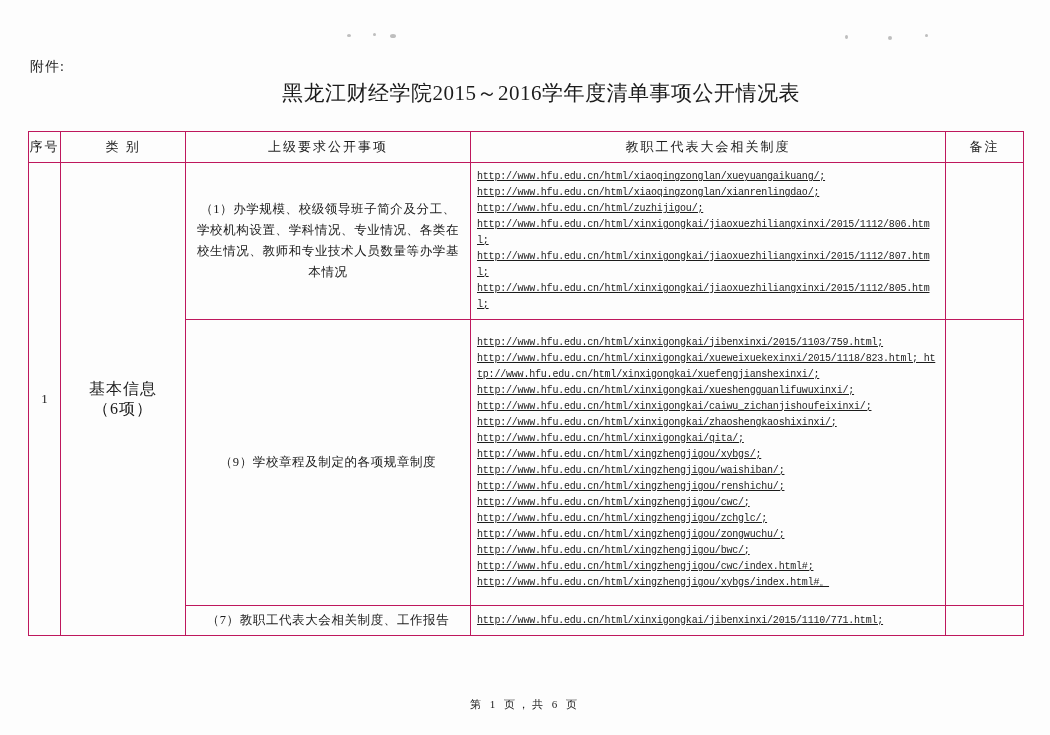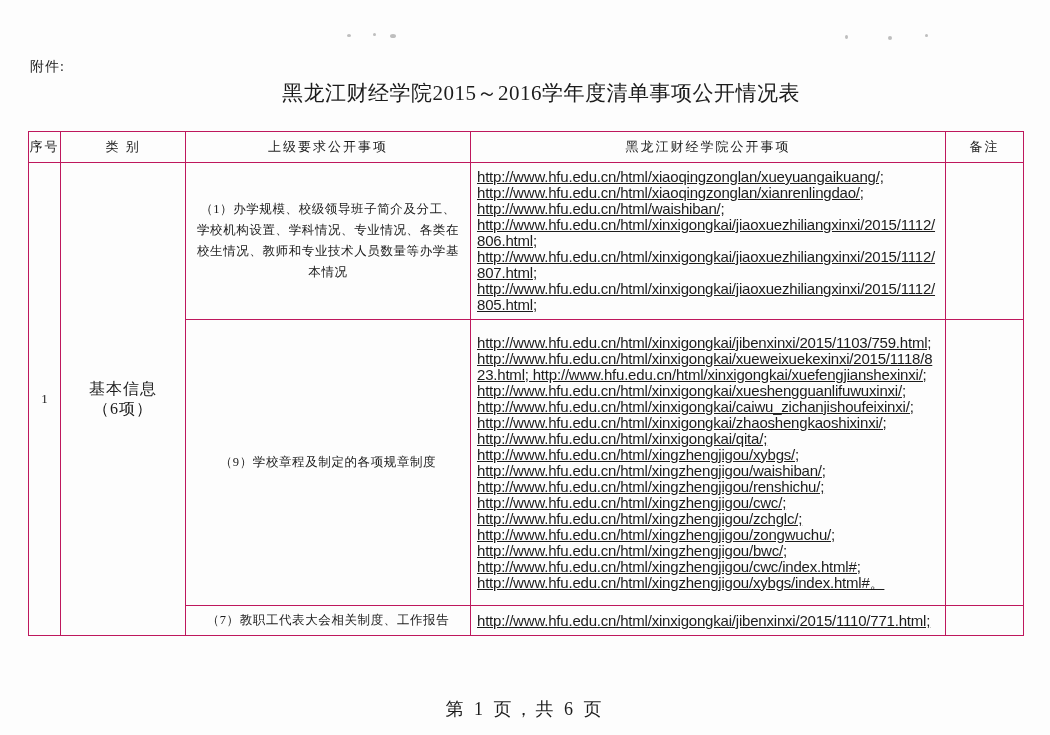--- a/index.html
+++ b/index.html
@@ -97,37 +97,37 @@
     vertical-align: middle;
     padding: 3px 6px;
   }
   td.remark-cell {
     vertical-align: middle;
   }
   tr.sub-row-1 { height: 157px; }
   tr.sub-row-2 { height: 286px; }
   tr.sub-row-3 { height: 29px; }
   .url {
-    font-family: Liberation Sans, sans-serif;
-    font-size: 15px;
+    font-family: Liberation Mono, monospace;
+    font-size: 10px;
     line-height: 16px;
     letter-spacing: -0.2px;
     text-decoration: underline;
     word-break: break-all;
     white-space: normal;
     cursor: pointer;
   }
   .category-cell .cat-line { line-height: 20px; }
   .footer {
     position: absolute;
     left: 0;
     top: 681px;
     width: 100%;
     text-align: center;
-    font-size: 18px;
+    font-size: 11px;
     letter-spacing: 3px;
   }
 </style>
 </head>
 <body>
 
 <div class="page">
 
   <div class="speck" style="left:347px;top:18px;width:4px;height:3px"></div>
   <div class="speck" style="left:373px;top:17px;width:3px;height:3px"></div>
@@ -147,36 +147,36 @@
       <col style="width:125px">
       <col style="width:285px">
       <col style="width:475px">
       <col style="width:78px">
     </colgroup>
     <thead>
       <tr>
         <th>序号</th>
         <th>类 别</th>
         <th>上级要求公开事项</th>
-        <th>黑龙江财经学院公开事项</th>
+        <th>教职工代表大会相关制度</th>
         <th>备注</th>
       </tr>
     </thead>
     <tbody>
       <tr class="sub-row-1">
         <td class="index-cell" rowspan="3">1</td>
         <td class="category-cell" rowspan="3">
           <div class="cat-line">基本信息</div>
           <div class="cat-line">（6项）</div>
         </td>
         <td class="req-cell">（1）办学规模、校级领导班子简介及分工、学校机构设置、学科情况、专业情况、各类在校生情况、教师和专业技术人员数量等办学基本情况</td>
         <td class="url-cell">
             <div class="url">http://www.hfu.edu.cn/html/xiaoqingzonglan/xueyuangaikuang/;</div>
             <div class="url">http://www.hfu.edu.cn/html/xiaoqingzonglan/xianrenlingdao/;</div>
-            <div class="url">http://www.hfu.edu.cn/html/waishiban/;</div>
+            <div class="url">http://www.hfu.edu.cn/html/zuzhijigou/;</div>
             <div class="url">http://www.hfu.edu.cn/html/xinxigongkai/jiaoxuezhiliangxinxi/2015/1112/806.html;</div>
             <div class="url">http://www.hfu.edu.cn/html/xinxigongkai/jiaoxuezhiliangxinxi/2015/1112/807.html;</div>
             <div class="url">http://www.hfu.edu.cn/html/xinxigongkai/jiaoxuezhiliangxinxi/2015/1112/805.html;</div>
           </td>
         <td class="remark-cell"></td>
       </tr>
       <tr class="sub-row-2">
         <td class="req-cell">（9）学校章程及制定的各项规章制度</td>
         <td class="url-cell">
             <div class="url">http://www.hfu.edu.cn/html/xinxigongkai/jibenxinxi/2015/1103/759.html;</div>

